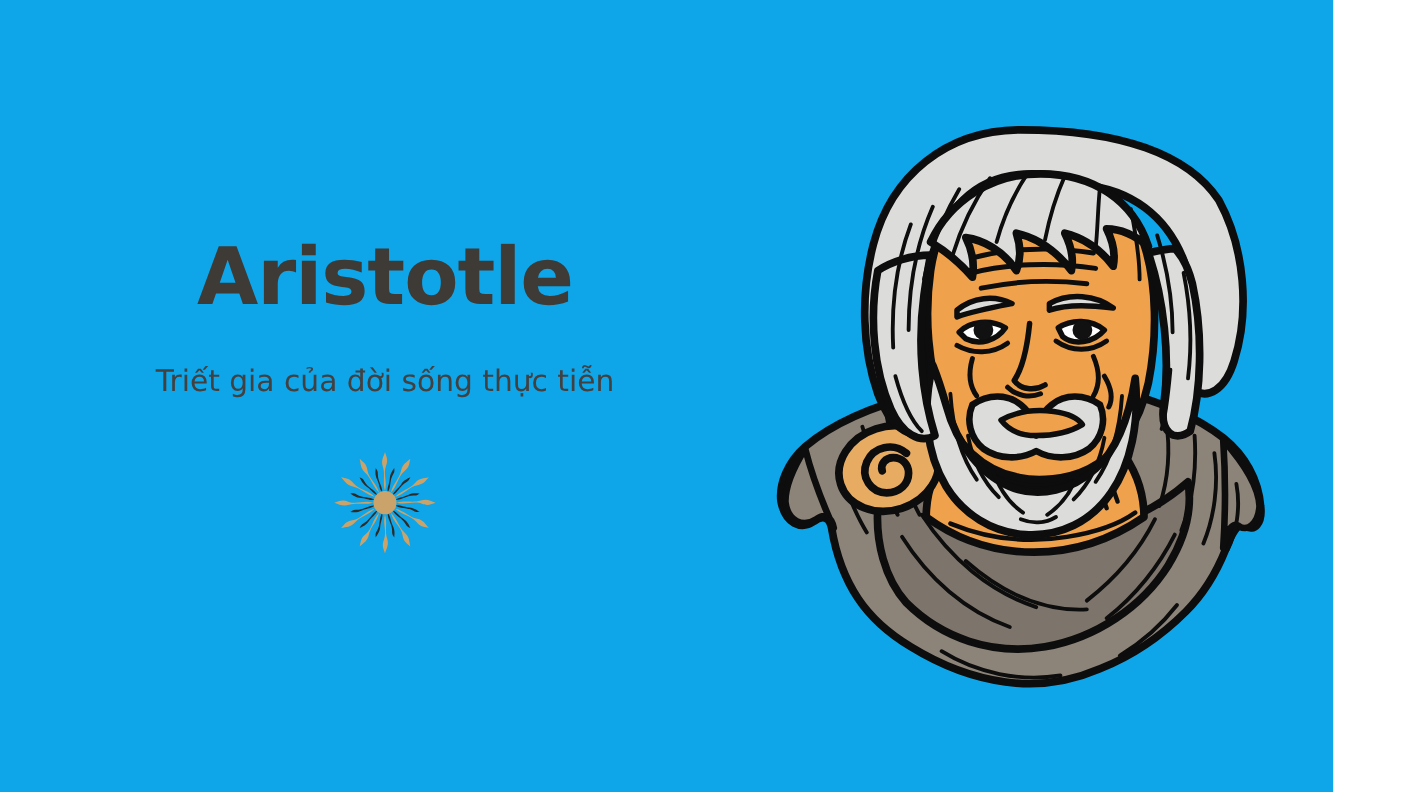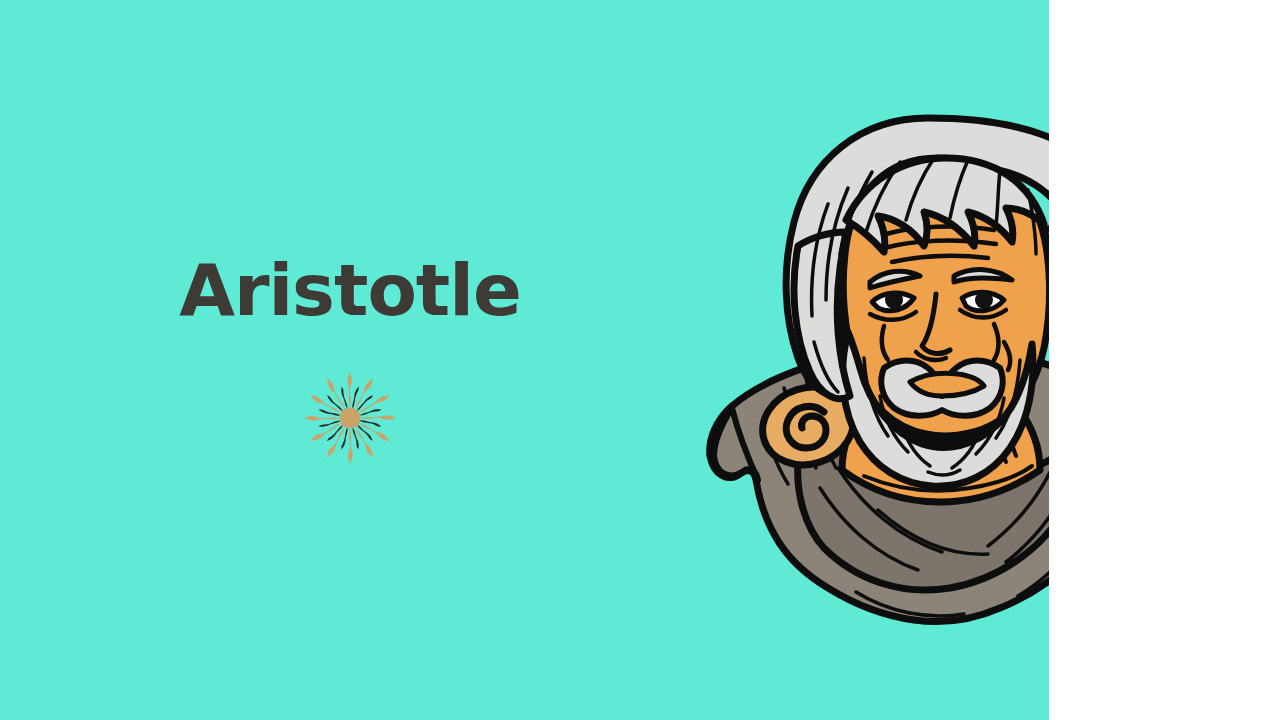--- a/index.html
+++ b/index.html
@@ -8,23 +8,23 @@
     padding: 0;
   }
   body {
     width: 1280px;
     height: 720px;
     overflow: hidden;
     font-family: "Liberation Sans", sans-serif;
   }
   #slide {
     position: relative;
-    width: 1049px;
+    width: 1212px;
     height: 720px;
-    background: #5eead4;
+    background: #0ea5e9;
     overflow: hidden;
   }
 
   
   #text-block {
     position: absolute;
     left: 0;
     top: 0;
     width: 700px;
     height: 720px;
@@ -78,20 +78,21 @@
 </style>
 </head>
 <body>
 
 <div id="slide">
 
   <div id="text-block">
 
     <h1 id="title">Aristotle</h1>
 
+    <p id="subtitle">Triết gia của đời sống thực tiễn</p>
 
     <svg id="sun-ornament" viewBox="0 0 200 200" aria-hidden="true">
       <g transform="translate(100,100)">
 
         <g fill="#c9a36a">
           <g>
             <path d="M0,-22 C5,-40 -4,-54 2,-70 C7,-82 2,-88 0,-96 C-3,-86 -8,-80 -4,-68 C1,-52 -5,-40 0,-22 Z"></path>
           </g>
           <g transform="rotate(30)">
             <path d="M0,-22 C5,-40 -4,-54 2,-70 C7,-82 2,-88 0,-96 C-3,-86 -8,-80 -4,-68 C1,-52 -5,-40 0,-22 Z"></path>

